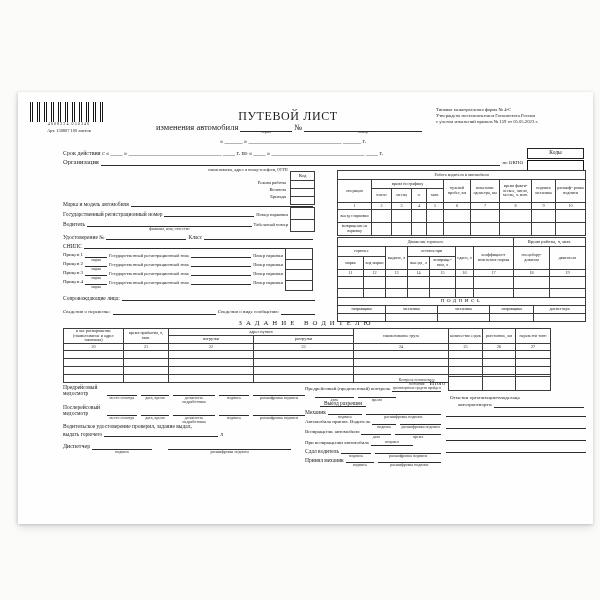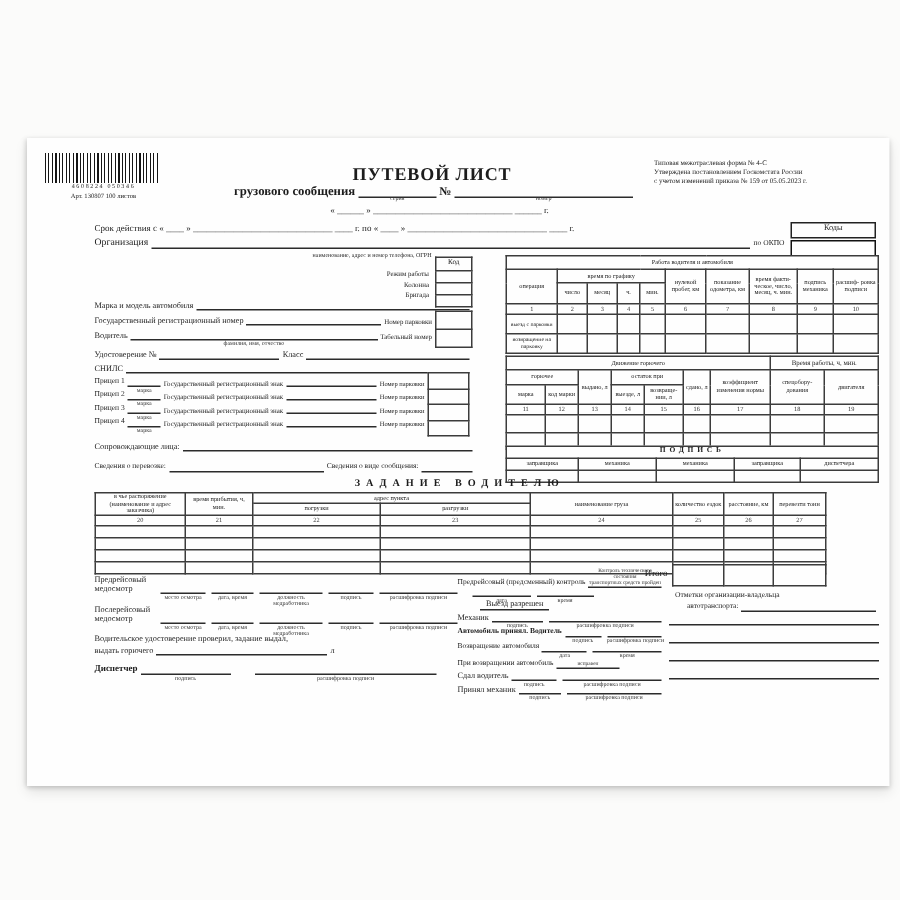--- a/index.html
+++ b/index.html
@@ -13,21 +13,21 @@
   .grow{flex:1}
   .cap{position:absolute;top:5.5px;left:0;width:100%;text-align:center;font-size:4px;line-height:4.4px;color:#333;white-space:nowrap}
   .capw{white-space:normal}
   .capab{position:absolute;bottom:0.5px;left:0;width:100%;text-align:center;font-size:3.6px;line-height:3.9px;color:#333}
   .t4{font-size:4.3px;line-height:5px}
   .t45{font-size:4.6px;line-height:5.4px}
   .t5{font-size:5px;line-height:6px}
   .t55{font-size:5.5px;line-height:6.4px}
   .t6{font-size:6px;line-height:7px}
   .t65{font-size:6.5px;line-height:7.5px}
-  .b{font-weight:bold}
+  .b{font-weight:normal}
   .ctr{text-align:center}
   .rt{text-align:right}
   table.tbl{border-collapse:collapse;table-layout:fixed;position:absolute;background:#fefefe}
   table.tbl td{border:0.5px solid #3c3c3c;font-size:4.2px;line-height:4.7px;padding:0 1px;text-align:center;vertical-align:middle;overflow:hidden;color:#222}
   table.thickbox{border:1.3px solid #111}
   td.tt{font-size:5.4px;font-weight:normal}
   tr.nums td{font-size:4.2px;color:#333}
   #barcode-bars{height:20px;width:76px;background:repeating-linear-gradient(90deg,#151515 0 1px,#fff 1px 2.2px,#151515 2.2px 3px,#fff 3px 4.6px,#151515 4.6px 5.2px,#fff 5.2px 7px)}
   .rule{position:absolute;border-bottom:0.6px solid #2b2b2b;height:0}
   .codesbox{border:1.3px solid #111;background:#fff}
@@ -44,21 +44,21 @@
   </div>
 
   <div class="abs" style="left:418px;top:15px;width:170px;font-size:4.7px;line-height:5.8px">
     <div>Типовая межотраслевая форма № 4-С</div>
     <div>Утверждена постановлением Госкомстата России</div>
     <div>с учетом изменений приказа № 159 от 05.05.2023 г.</div>
   </div>
 
   <div class="abs ctr b" style="left:130px;top:17px;width:280px;font-size:12px;letter-spacing:.6px">ПУТЕВОЙ ЛИСТ</div>
   <div class="row" style="left:138px;top:31px;width:268px">
-    <span class="b" style="font-size:8.5px;line-height:9px">грузового сообщения</span>
+    <span class="b" style="font-size:8.5px;line-height:9px">изменения автомобиля</span>
     <span class="blc" style="width:52px;height:7px">
         <span class="cap">серия</span>
       </span>
     <span class="b" style="font-size:8px;line-height:9px">№</span>
     <span class="blc grow" style="height:7px">
         <span class="cap">номер</span>
       </span>
   </div>
   <div class="abs ctr t6" style="left:170px;top:46px;width:210px">« ______ »  _______________________________  ______ г.</div>
 

